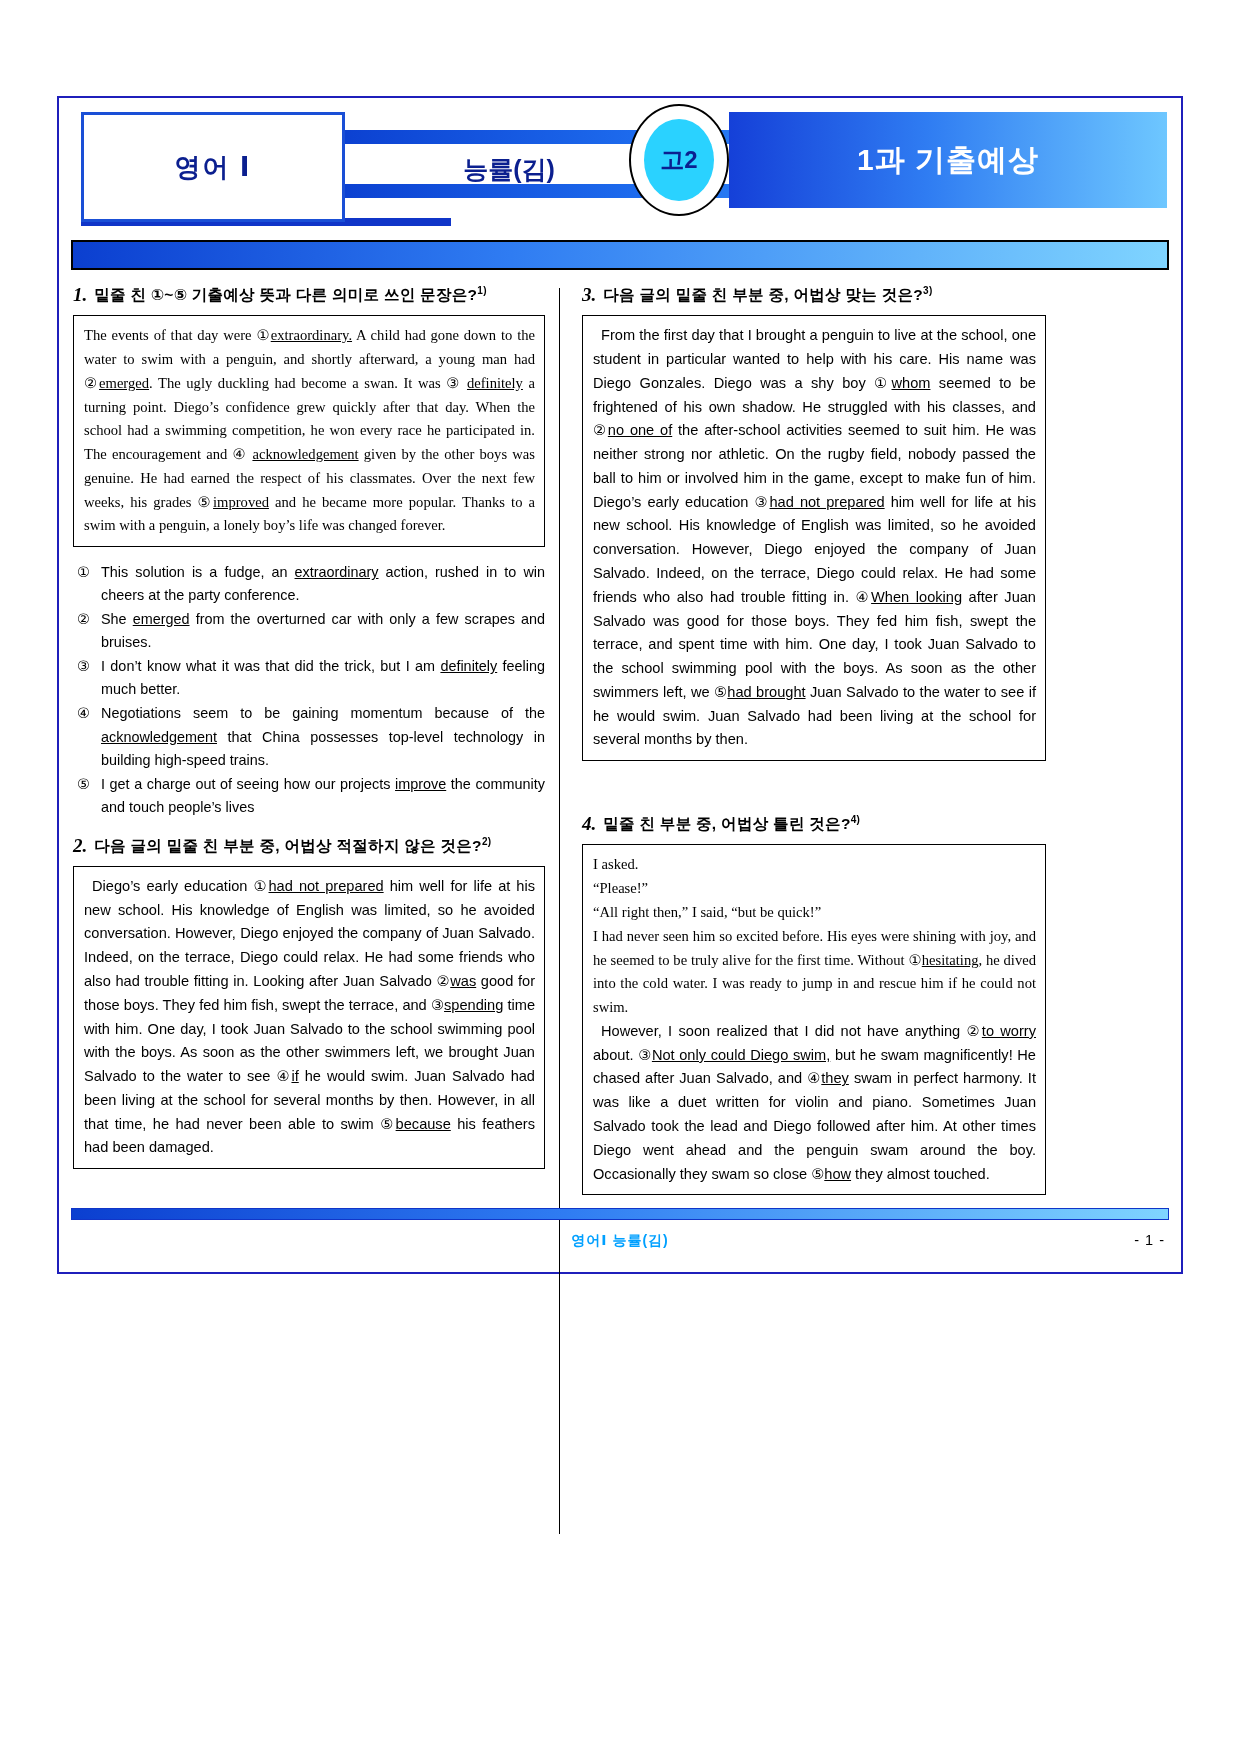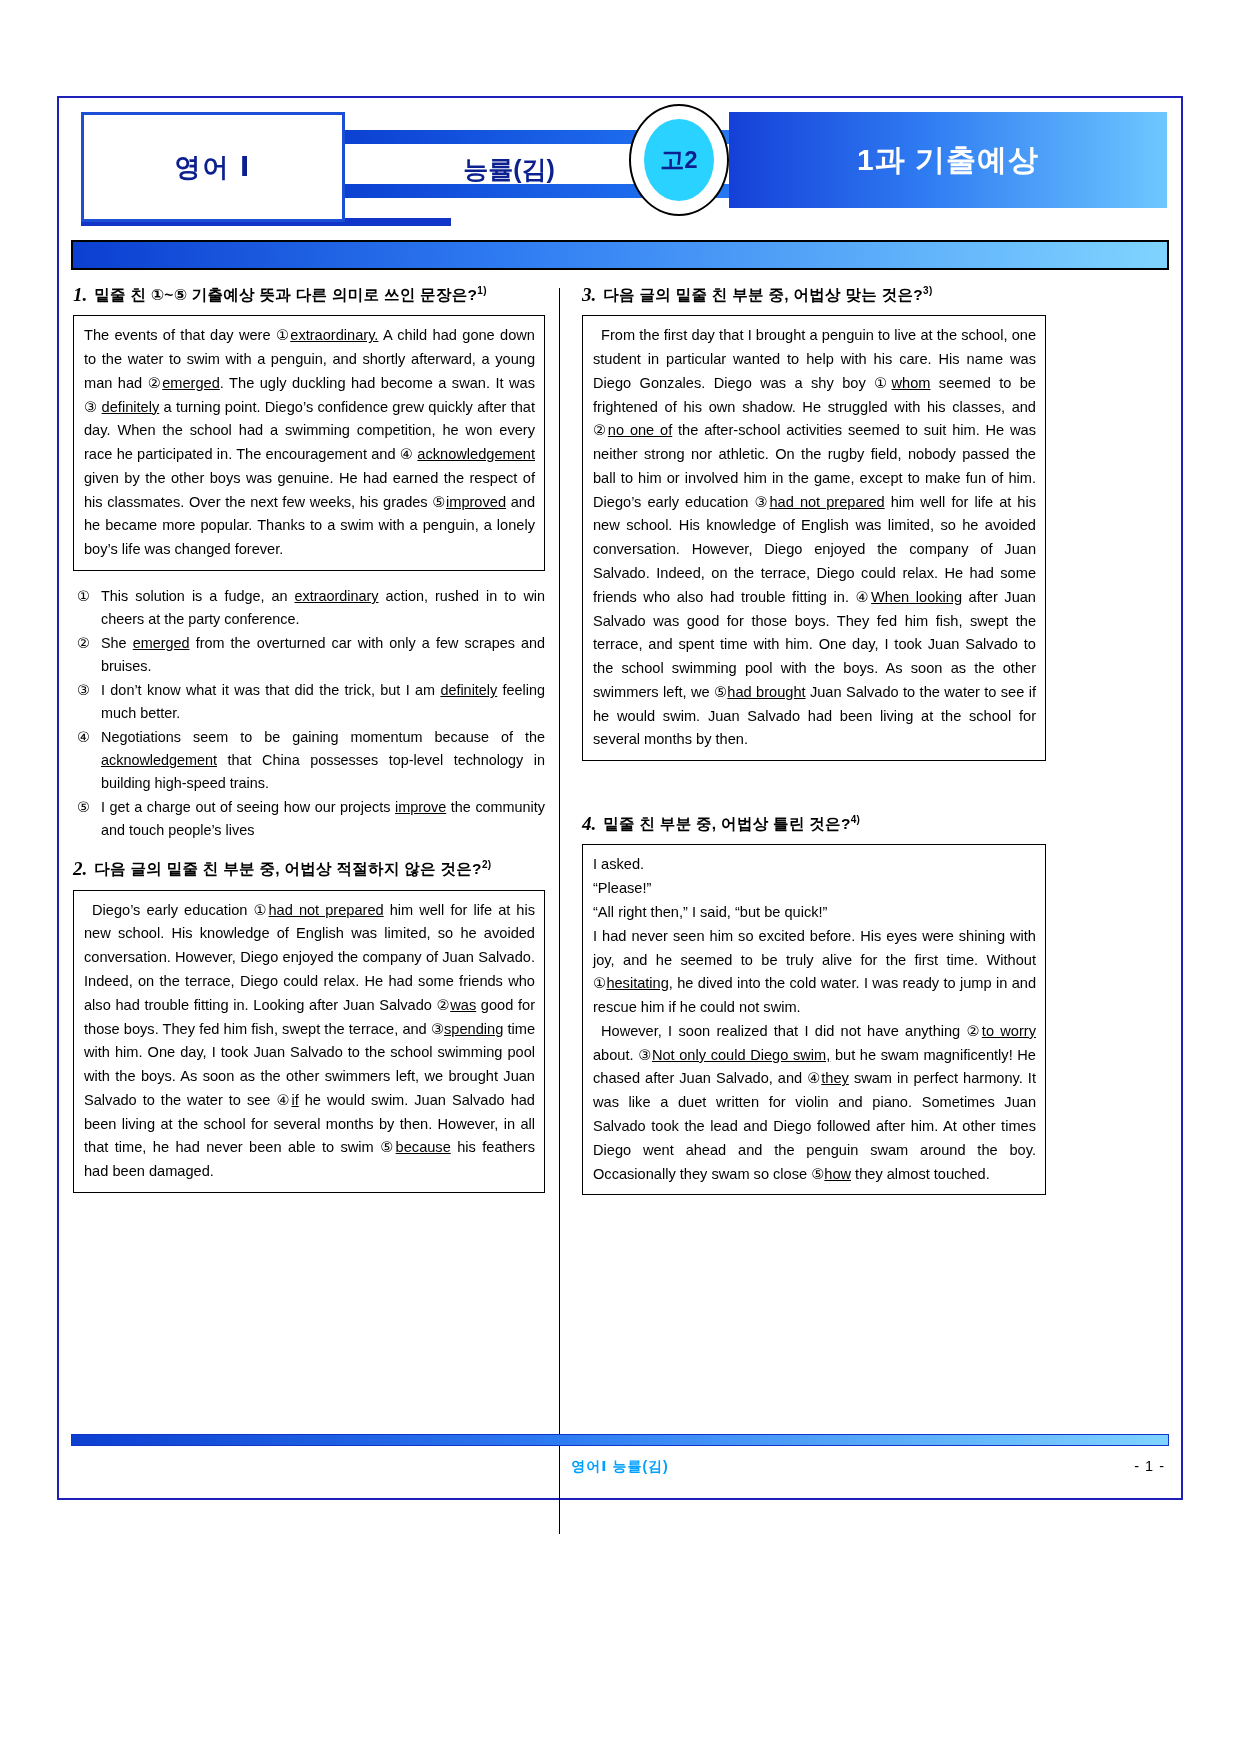--- a/index.html
+++ b/index.html
@@ -14,21 +14,21 @@
     color: #000;
     position: relative;
   }
 
   
   .page {
     position: absolute;
     left: 57px;
     top: 96px;
     width: 1126px;
-    height: 1404px;
+    height: 1178px;
     border: 2px solid #1f1fbb;
     box-sizing: border-box;
     padding-left: 31px;
   }
   .page-inner {
     position: absolute;
     left: 0; top: 0; right: 0; bottom: 0;
     padding: 0;
   }
 
@@ -207,21 +207,21 @@
     border: 1px solid #000;
     padding: 8px 9px 8px 10px;
     margin: 0 0 14px 0;
     font-size: 14.6px;
     line-height: 1.63;
     text-align: justify;
     text-justify: inter-word;
     box-sizing: border-box;
   }
   .passage p { margin: 0; text-indent: 8px; }
-  .passage p.noindent { text-indent: 0; }
+  .passage p.noindent { text-indent: 0; font-family: Liberation Serif, serif; }
   .u { text-decoration: underline; }
   .cnum { text-decoration: none; }
 
   
   .choices {
     margin: 0 0 16px 4px;
     font-size: 14.4px;
     line-height: 1.6;
   }
   .choice {

